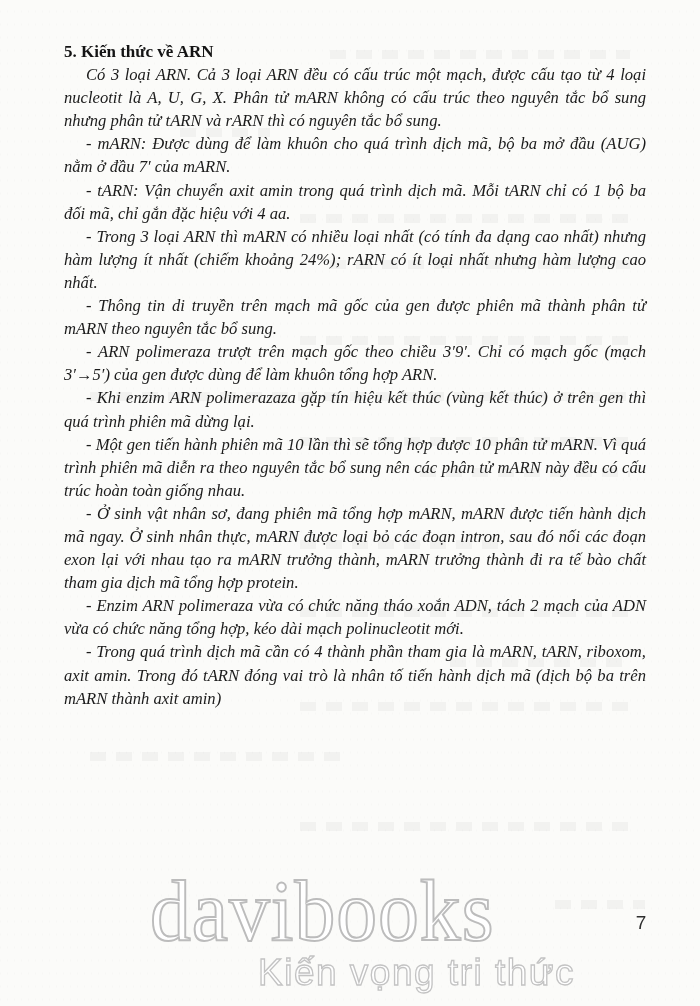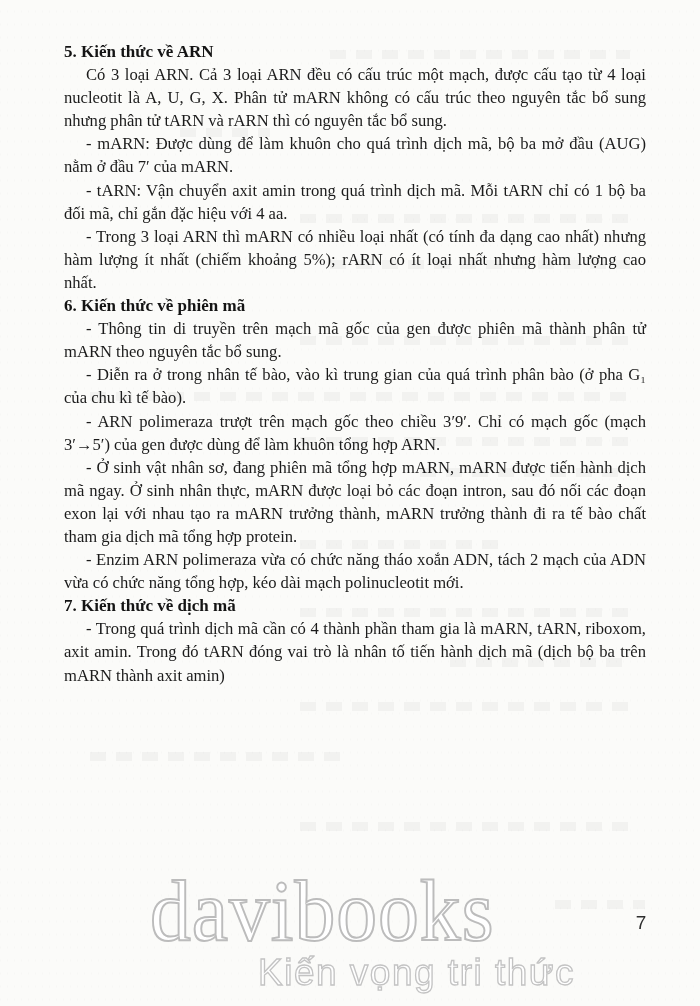--- a/index.html
+++ b/index.html
@@ -30,21 +30,21 @@
     position:absolute;left:64px;top:40px;width:582px;
     font-size:16.6px;line-height:23.1px;
     color:#1b1b1b;
     text-align:justify;
     z-index:3;
   }
   .content h2{
     margin:0;font-size:17px;font-weight:700;line-height:23.1px;color:#141414;
     text-align:left;
   }
-  .content p{margin:0;text-indent:22px;}
+  .content p{margin:0;text-indent:22px;font-style:italic;}
   .watermark{position:absolute;left:0;top:0;width:700px;height:888px;z-index:2;pointer-events:none;}
   .wm-brand{
     position:absolute;left:150px;top:868px;
     font-family:"Liberation Serif","DejaVu Serif",serif;
     font-size:86px;line-height:1;
     color:rgba(255,255,255,0.92);
     -webkit-text-stroke:2px #bcbcbc;
     letter-spacing:1px;
     transform:scaleX(0.95);transform-origin:left top;
     white-space:nowrap;
@@ -86,30 +86,29 @@
   <div class="bleed" style="left:90px;top:752px;width:260px"></div>
   <div class="bleed" style="left:300px;top:822px;width:330px"></div>
   <div class="bleed" style="left:555px;top:900px;width:90px"></div>
 
   <main class="content">
 
     <h2>5. Kiến thức về ARN</h2>
     <p>Có 3 loại ARN. Cả 3 loại ARN đều có cấu trúc một mạch, được cấu tạo từ 4 loại nucleotit là A, U, G, X. Phân tử mARN không có cấu trúc theo nguyên tắc bổ sung nhưng phân tử tARN và rARN thì có nguyên tắc bổ sung.</p>
     <p>- mARN: Được dùng để làm khuôn cho quá trình dịch mã, bộ ba mở đầu (AUG) nằm ở đầu 7′ của mARN.</p>
     <p>- tARN: Vận chuyển axit amin trong quá trình dịch mã. Mỗi tARN chỉ có 1 bộ ba đối mã, chỉ gắn đặc hiệu với 4 aa.</p>
-    <p>- Trong 3 loại ARN thì mARN có nhiều loại nhất (có tính đa dạng cao nhất) nhưng hàm lượng ít nhất (chiếm khoảng 5%); rARN có ít loại nhất nhưng hàm lượng cao nhất.</p>
+    <p>- Trong 3 loại ARN thì mARN có nhiều loại nhất (có tính đa dạng cao nhất) nhưng hàm lượng ít nhất (chiếm khoảng 24%); rARN có ít loại nhất nhưng hàm lượng cao nhất.</p>
 
-    <h2>6. Kiến thức về phiên mã</h2>
     <p>- Thông tin di truyền trên mạch mã gốc của gen được phiên mã thành phân tử mARN theo nguyên tắc bổ sung.</p>
-    <p>- Diễn ra ở trong nhân tế bào, vào kì trung gian của quá trình phân bào (ở pha G₁ của chu kì tế bào).</p>
     <p>- ARN polimeraza trượt trên mạch gốc theo chiều 3′9′. Chỉ có mạch gốc (mạch 3′→5′) của gen được dùng để làm khuôn tổng hợp ARN.</p>
+    <p>- Khi enzim ARN polimerazaza gặp tín hiệu kết thúc (vùng kết thúc) ở trên gen thì quá trình phiên mã dừng lại.</p>
+    <p>- Một gen tiến hành phiên mã 10 lần thì sẽ tổng hợp được 10 phân tử mARN. Vì quá trình phiên mã diễn ra theo nguyên tắc bổ sung nên các phân tử mARN này đều có cấu trúc hoàn toàn giống nhau.</p>
     <p>- Ở sinh vật nhân sơ, đang phiên mã tổng hợp mARN, mARN được tiến hành dịch mã ngay. Ở sinh nhân thực, mARN được loại bỏ các đoạn intron, sau đó nối các đoạn exon lại với nhau tạo ra mARN trưởng thành, mARN trưởng thành đi ra tế bào chất tham gia dịch mã tổng hợp protein.</p>
     <p>- Enzim ARN polimeraza vừa có chức năng tháo xoắn ADN, tách 2 mạch của ADN vừa có chức năng tổng hợp, kéo dài mạch polinucleotit mới.</p>
 
-    <h2>7. Kiến thức về dịch mã</h2>
     <p>- Trong quá trình dịch mã cần có 4 thành phần tham gia là mARN, tARN, riboxom, axit amin. Trong đó tARN đóng vai trò là nhân tố tiến hành dịch mã (dịch bộ ba trên mARN thành axit amin)</p>
 
   </main>
 
   <div class="watermark">
     <div class="wm-brand">davibooks</div>
     <div class="wm-tagline">Kiến vọng tri thức</div>
   </div>
 
   <div class="page-number">7</div>

